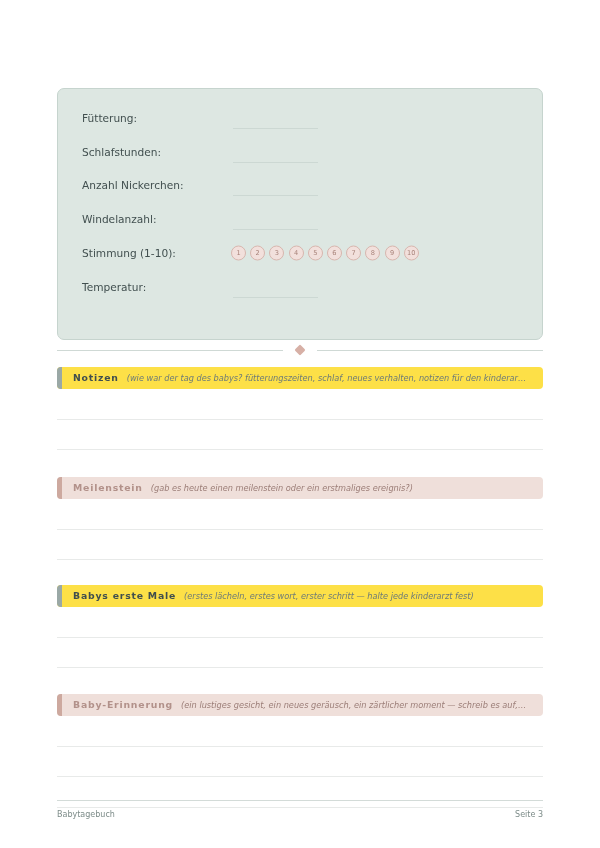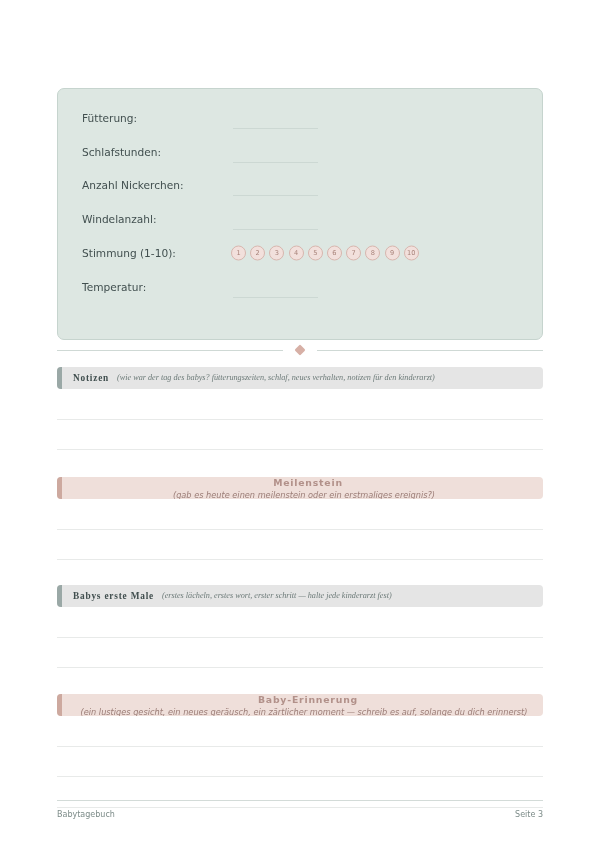--- a/index.html
+++ b/index.html
@@ -153,23 +153,23 @@
     overflow: hidden;
     white-space: nowrap;
   }
   .section-header::before {
     content: "";
     position: absolute;
     left: 0; top: 0;
     width: 5px;
     height: 100%;
   }
-  .sec-green .section-header { background: #e5e5e5; font-family: Liberation Serif, serif; }
+  .sec-green .section-header { background: #fde047; }
   .sec-green .section-header::before { background: #9aa8a6; }
-  .sec-pink  .section-header { background: #efdfda; flex-direction: column; }
+  .sec-pink  .section-header { background: #efdfda; }
   .sec-pink  .section-header::before { background: #cda99f; }
 
   .section-title {
     font-size: 9.3px;
     font-weight: bold;
     letter-spacing: 0.8px;
     line-height: 12px;
   }
   .sec-green .section-title { color: #404e4e; }
   .sec-pink  .section-title { color: #b2918a; }

